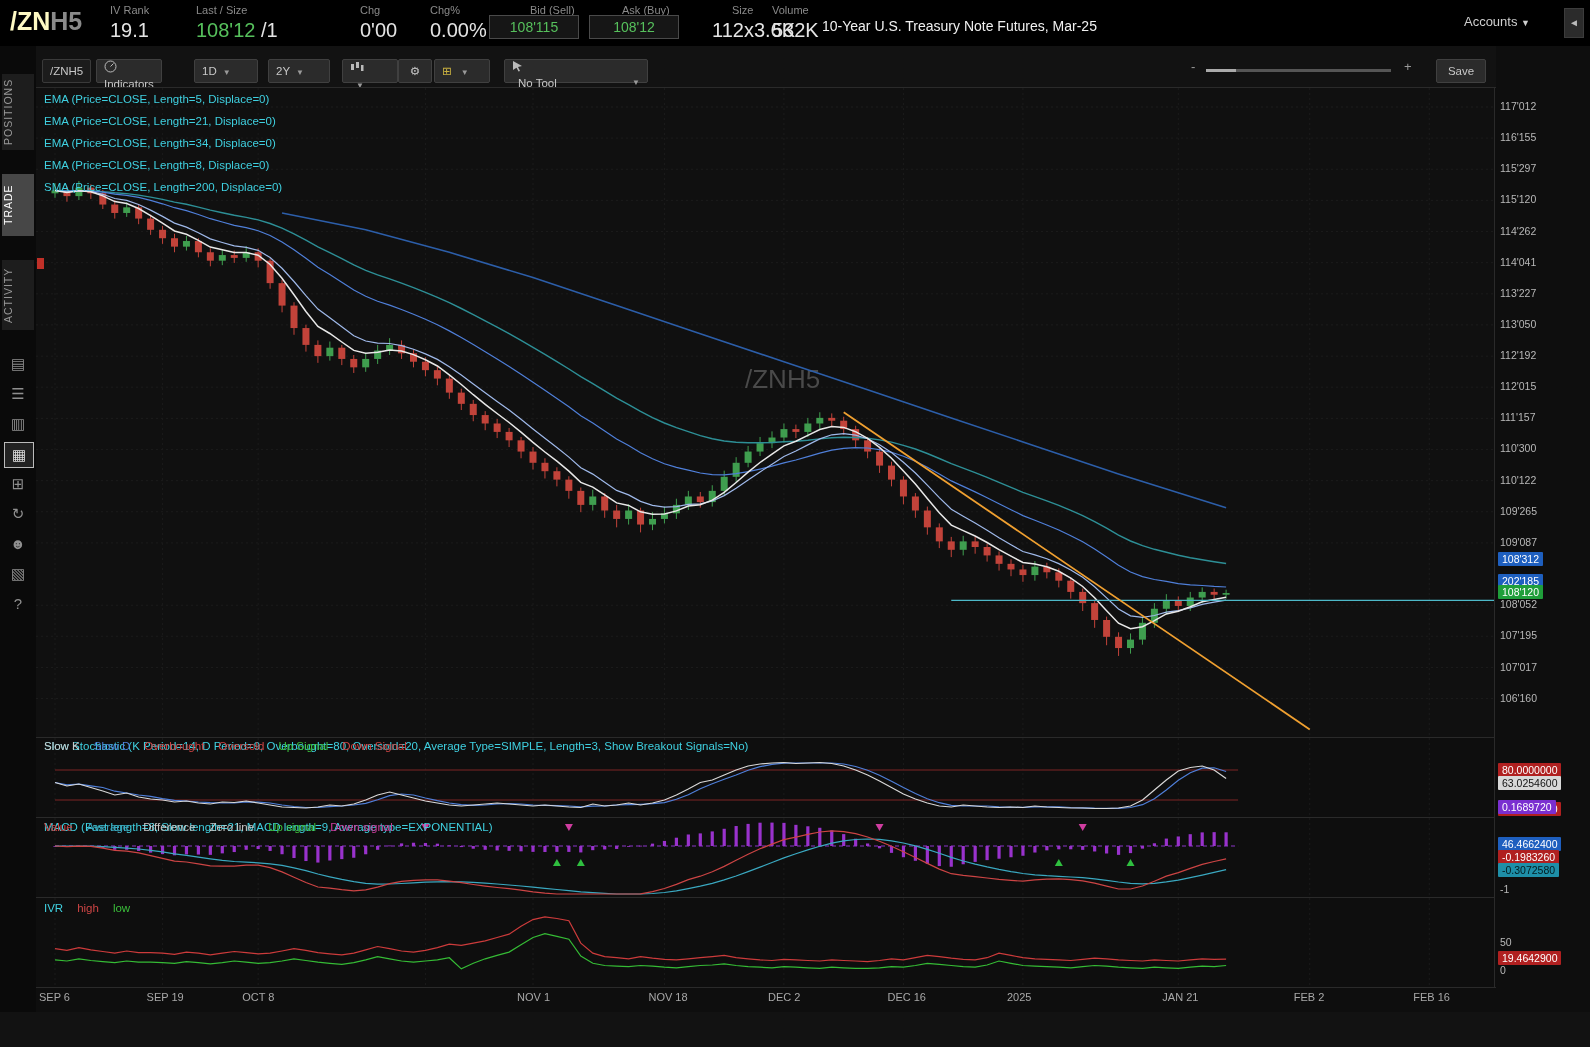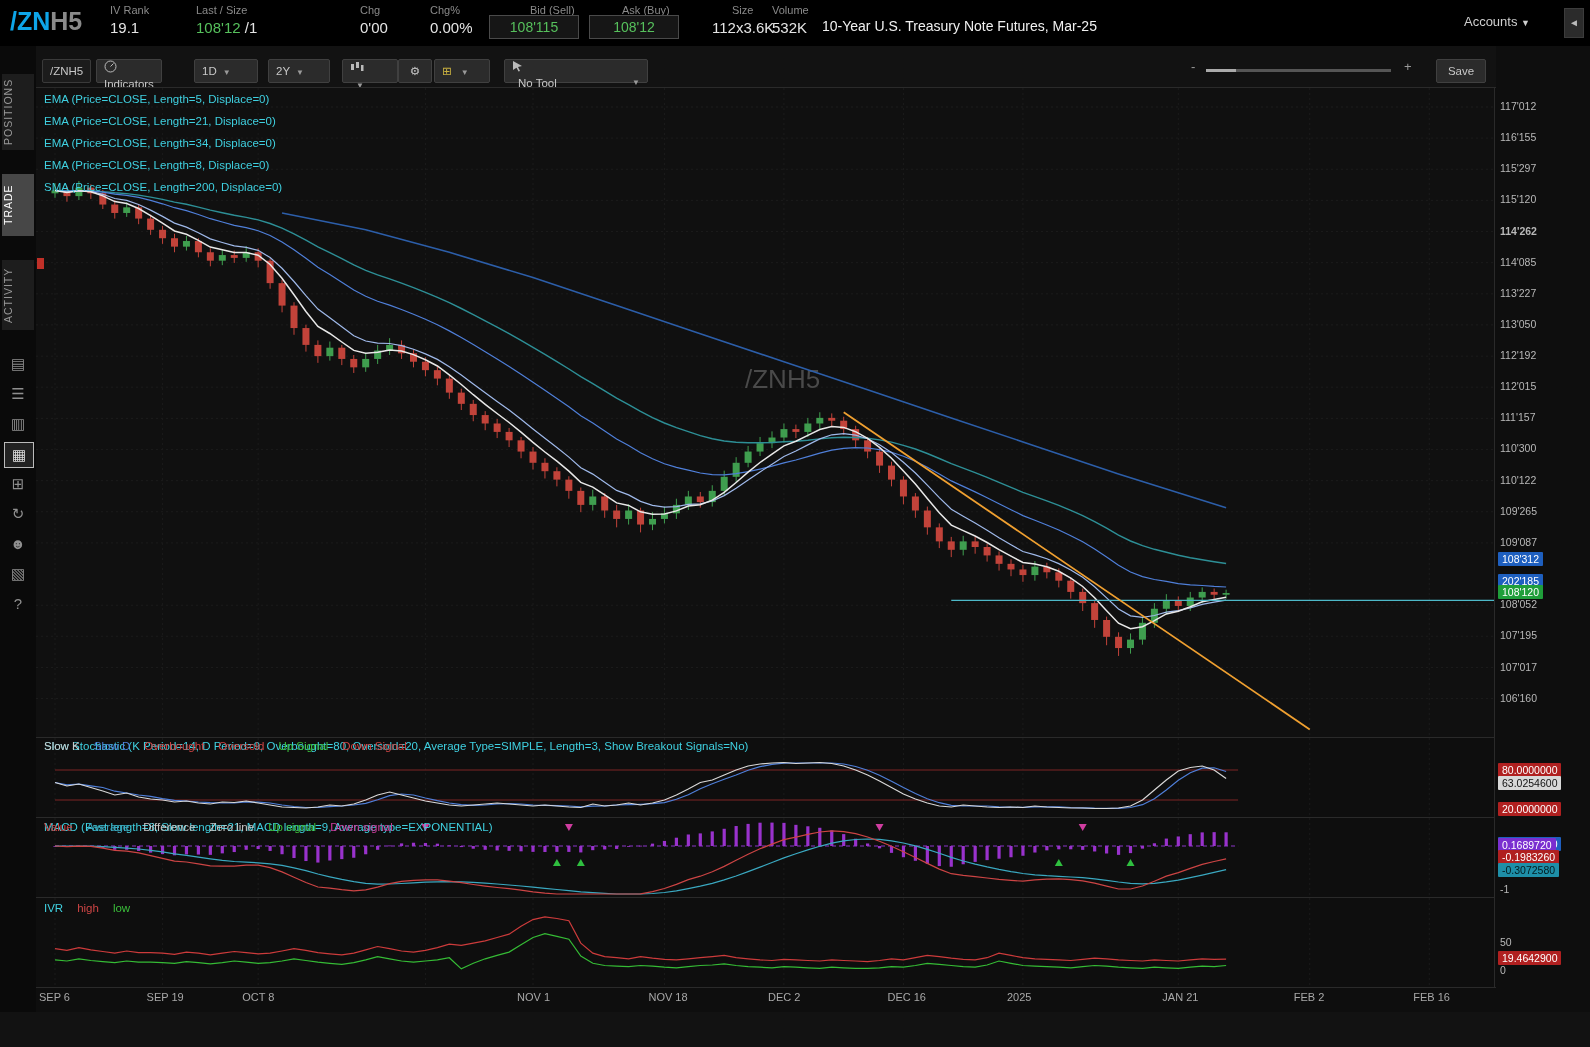--- a/index.html
+++ b/index.html
@@ -2,25 +2,25 @@
 <html><head>
 <meta charset="utf-8">
 <style>
   html,body{margin:0;padding:0;background:#000;}
   body{width:1590px;height:1047px;overflow:hidden;font-family:"Liberation Sans","DejaVu Sans",sans-serif;-webkit-font-smoothing:antialiased;}
   .abs{position:absolute;}
   #app{position:relative;width:1590px;height:1047px;background:#0e0e0e;}
 
   
   #header{position:absolute;left:0;top:0;width:1590px;height:46px;background:#000;}
-  .sym-main{font-size:25px;font-weight:bold;color:#0ea5e9;margin-top:24px;}
+  .sym-main{font-size:25px;font-weight:bold;color:#fef9c3;margin-top:24px;}
   .sym-suf{font-size:25px;font-weight:bold;color:#8a8a8a;}
   .hf{position:absolute;top:4px;}
   .hf-label{font-size:11px;color:#8a8a8a;white-space:nowrap;}
-  .hf-value{font-size:15px;color:#e4e4e4;margin-top:3px;white-space:nowrap;}
+  .hf-value{font-size:20px;color:#e4e4e4;margin-top:3px;white-space:nowrap;}
   .green{color:#56c05c;}
   .qbox{position:absolute;top:15px;width:88px;height:22px;border:1px solid #4a4a4a;background:#161616;color:#56c05c;font-size:14px;text-align:center;line-height:22px;}
   #desc{position:absolute;left:822px;top:18px;font-size:14px;color:#f0f0f0;white-space:nowrap;}
   #accounts{position:absolute;right:60px;top:14px;font-size:13px;color:#cfcfcf;cursor:pointer;}
   #collapse-btn{position:absolute;right:6px;top:8px;width:18px;height:28px;background:#2b2b2b;border:1px solid #3c3c3c;color:#bbb;font-size:10px;text-align:center;line-height:28px;cursor:pointer;}
 
   
   #sidebar{position:absolute;left:0;top:46px;width:36px;height:1001px;background:#0a0a0a;}
   .vtab{position:absolute;left:2px;width:32px;background:#1d1d1d;color:#9a9a9a;writing-mode:vertical-rl;transform:rotate(180deg);font-size:10.5px;letter-spacing:1px;text-align:center;cursor:pointer;}
   .vtab.active{background:#474747;color:#fff;}
@@ -616,43 +616,43 @@
   <div class="sep" style="left:36px;top:817px;width:1458px;height:1px;"></div>
   <div class="sep" style="left:36px;top:897px;width:1458px;height:1px;"></div>
   <div class="sep" style="left:36px;top:987px;width:1554px;height:1px;"></div>
   <div class="sep" style="left:1494px;top:88px;width:1px;height:899px;"></div>
 
   <div id="price-axis">
       <div class="tick" style="top: 54px;">117'012</div>
       <div class="tick" style="top: 85.051px;">116'155</div>
       <div class="tick" style="top: 116.282px;">115'297</div>
       <div class="tick" style="top: 147.333px;">115'120</div>
-      <div class="tick" style="top: 178.558px; font-weight: bold;">114'262</div>
-      <div class="tick" style="top: 209.614px;">114'085</div>
+      <div class="tick" style="top: 178.558px;">114'262</div>
+      <div class="tick" style="top: 209.614px;">114'041</div>
       <div class="tick" style="top: 240.84px;">113'227</div>
       <div class="tick" style="top: 271.891px;">113'050</div>
       <div class="tick" style="top: 303.121px;">112'192</div>
       <div class="tick" style="top: 334.172px;">112'015</div>
       <div class="tick" style="top: 365.403px;">111'157</div>
       <div class="tick" style="top: 396.454px;">110'300</div>
       <div class="tick" style="top: 427.679px;">110'122</div>
       <div class="tick" style="top: 458.736px;">109'265</div>
       <div class="tick" style="top: 489.961px; text-align: center;">109'087</div>
       <div class="tick" style="top: 552.242px;">108'052</div>
       <div class="tick" style="top: 583.294px;">107'195</div>
       <div class="tick" style="top: 614.524px;">107'017</div>
       <div class="tick" style="top: 645.575px;">106'160</div>
       <div class="badge blue" style="top: 505.629px;">108'312</div>
       <div class="badge blue" style="top: 527.804px;">202'185</div>
       <div class="badge green2" style="top: 539.313px;">108'120</div>
       <div class="badge red" style="top: 717px;">80.0000000</div>
       <div class="badge white" style="top: 730px;">63.0254600</div>
       <div class="badge blue" style="top: 743px; margin-top: 48px;">46.4662400</div>
       <div class="badge red" style="top: 756px;">20.0000000</div>
-      <div class="badge purple" style="top: 792px; text-align: right;">0.1689720</div>
+      <div class="badge purple" style="top: 754px; text-align: right;">0.1689720</div>
       <div class="badge red" style="top: 803.89px;">-0.1983260</div>
       <div class="badge cyan" style="top: 816.89px;">-0.3072580</div>
       <div class="tick" style="top: 837px;">-1</div>
       <div class="tick" style="top: 890px;">50</div>
       <div class="tick" style="top: 918px;">0</div>
       <div class="badge red" style="top: 905.102px;">19.4642900</div>
     </div>
 
   <div id="time-axis">
       <div class="tlabel" style="left: 3px;">SEP 6</div>

